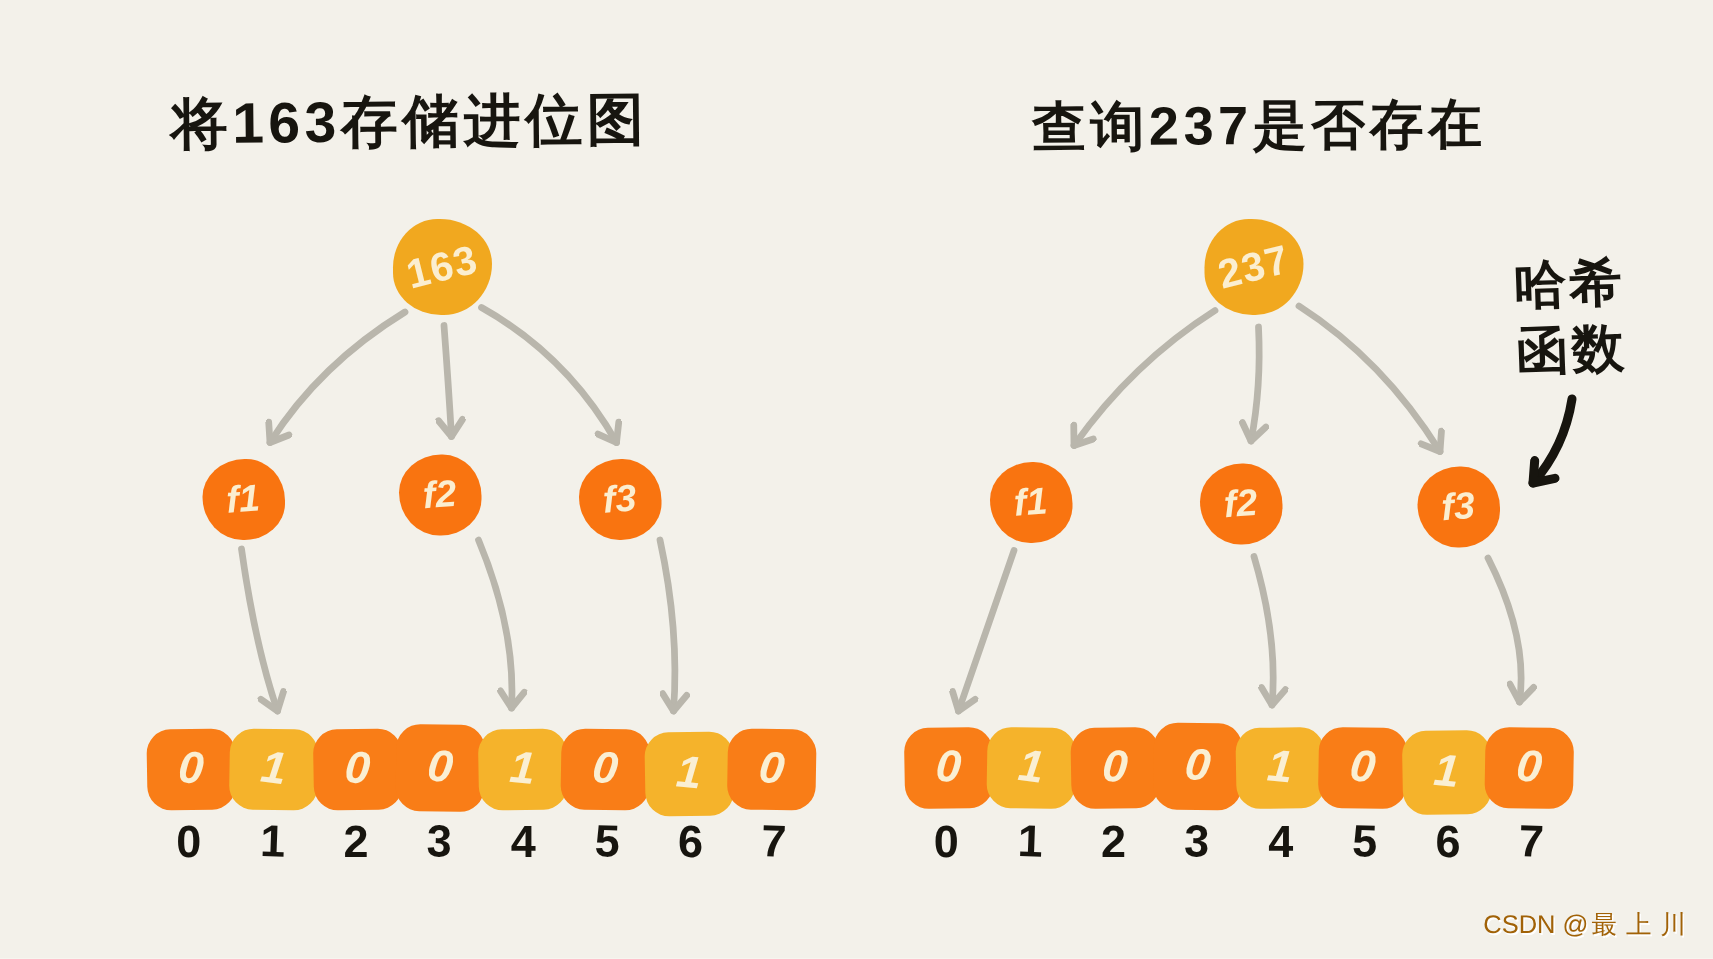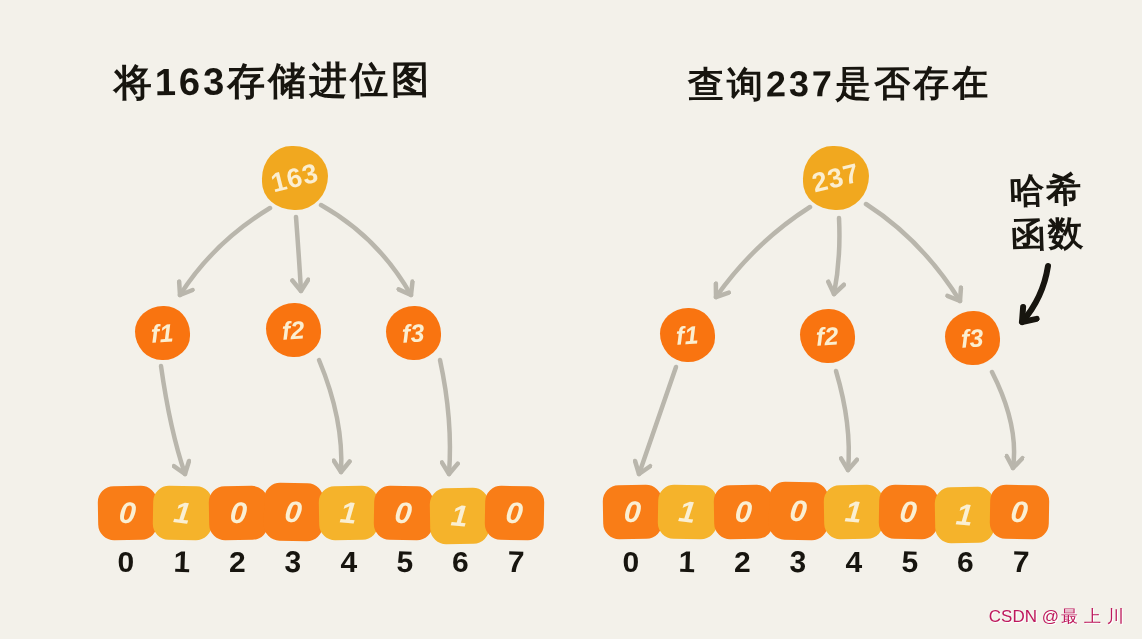--- a/index.html
+++ b/index.html
@@ -99,21 +99,21 @@
     line-height:1.25;letter-spacing:2px;
     text-align:center;
     transform:rotate(-2deg);
   }
 
   
   .watermark{
     position:absolute;
     right:12px;top:605px;
     font-size:17px;
-    color:#be185d;
+    color:#a16207;
     text-shadow:1px 1px 0 #ffffff;
     white-space:nowrap;
   }
   .watermark .name{letter-spacing:6px;margin-left:2px;}
 
   .arrows{position:absolute;left:0;top:0;pointer-events:none;}
 </style>
 </head>
 <body>
 

